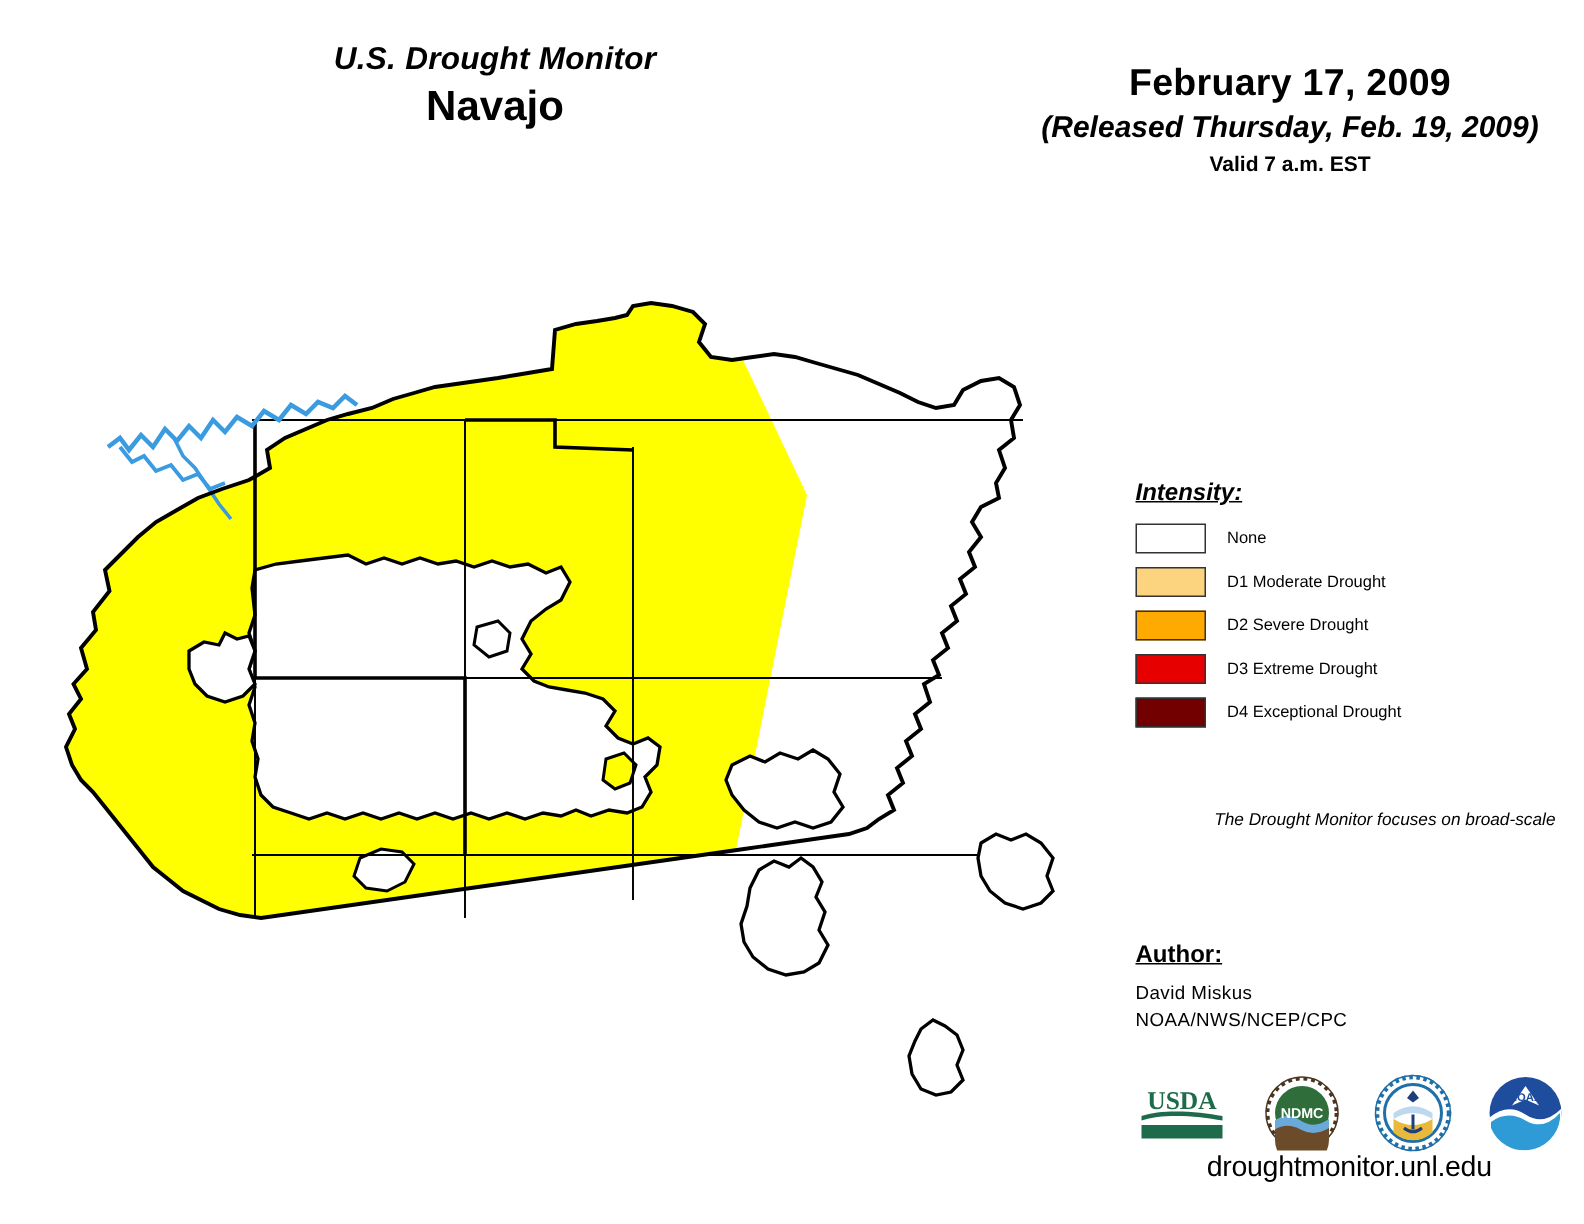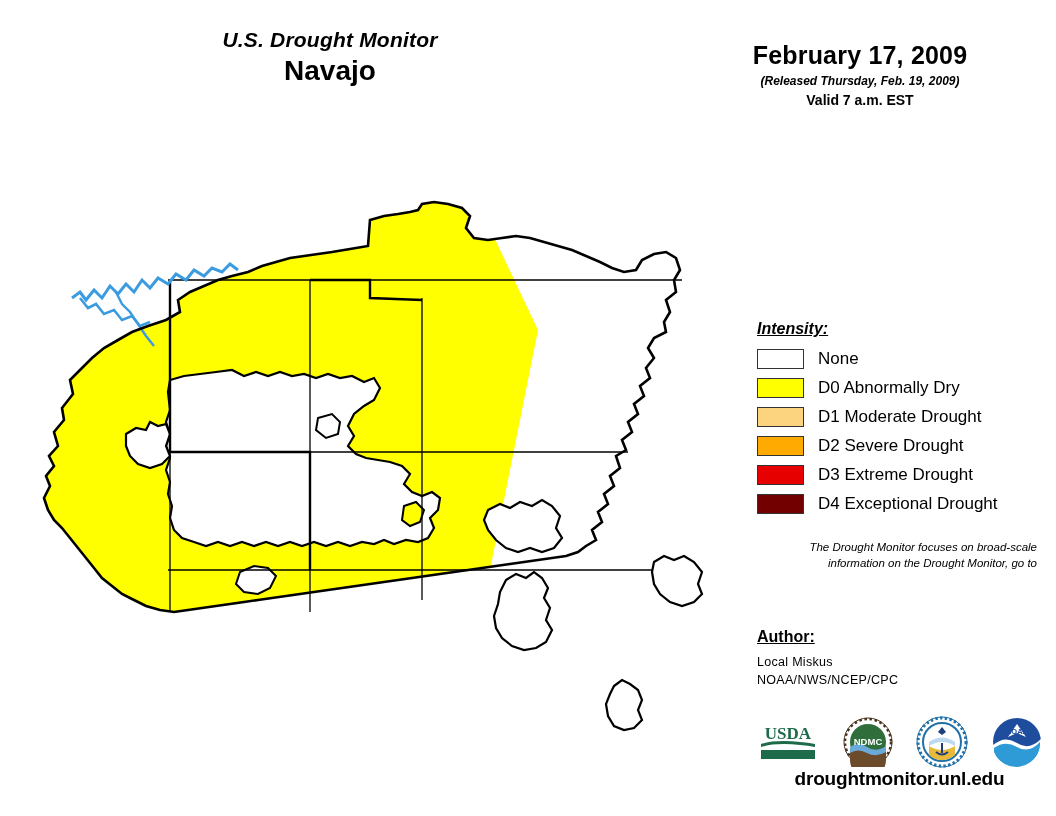--- a/index.html
+++ b/index.html
@@ -6,52 +6,52 @@
   body{width:1056px;height:816px;position:relative;overflow:hidden;
        font-family:"Liberation Sans","DejaVu Sans",sans-serif;color:#000;}
 
   
   #hdr-left{position:absolute;left:0;top:28px;width:660px;text-align:center;}
   #hdr-title{font-size:21px;font-weight:bold;font-style:italic;letter-spacing:.2px;}
   #hdr-region{font-size:28px;font-weight:bold;margin-top:4px;line-height:1.05;}
 
   #hdr-right{position:absolute;left:680px;top:30px;width:360px;text-align:center;margin-top:11px;}
   #hdr-date{font-size:25px;font-weight:bold;letter-spacing:.2px;}
-  #hdr-rel{font-size:12px;font-weight:bold;font-style:italic;margin-top:4px;}
+  #hdr-rel{font-size:20px;font-weight:bold;font-style:italic;margin-top:4px;}
   #hdr-valid{font-size:14px;font-weight:bold;margin-top:4px;}
 
   
   #map-wrap{position:absolute;left:18px;top:180px;width:730px;height:560px;}
   #map-svg{display:block;width:730px;height:560px;}
 
   
   #legend{position:absolute;left:757px;top:320px;width:290px;}
   #legend-title{font-size:16px;font-weight:bold;font-style:italic;
                 text-decoration:underline;margin-bottom:9px;}
   .leg-row{display:flex;align-items:center;height:23px;margin-bottom:6px;}
   .leg-sw{width:47px;height:20px;border:1px solid #333;box-sizing:border-box;flex:none;}
-  .leg-lb{font-size:17px;margin-left:14px;white-space:nowrap;}
+  .leg-lb{font-size:11px;margin-left:14px;white-space:nowrap;}
 
   
   #disclaimer{position:absolute;left:757px;top:539px;width:280px;
               font-size:11.5px;font-style:italic;line-height:1.42;}
   #disclaimer div{white-space:nowrap;text-align:right;}
 
   
   #author{position:absolute;left:757px;top:628px;width:280px;}
   #author-title{font-size:16px;font-weight:bold;
                 text-decoration:underline;margin-bottom:7px;}
   .author-line{font-size:12.5px;line-height:1.45;letter-spacing:.3px;}
 
   
   #logos{position:absolute;left:757px;top:716px;width:285px;height:56px;
          display:flex;align-items:center;justify-content:space-between;}
   .logo{flex:none;}
   #site{position:absolute;left:757px;top:768px;width:285px;text-align:center;
-        font-size:19px;font-weight:bold;letter-spacing:-.2px;}
+        font-size:19px;font-weight:normal;letter-spacing:-.2px;}
 </style>
 </head>
 <body>
 
 <div id="hdr-left">
   <div id="hdr-title">U.S. Drought Monitor</div>
   <div id="hdr-region">Navajo</div>
 </div>
 
 <div id="hdr-right">
@@ -203,49 +203,44 @@
 </div>
 
 <div id="legend">
   <div id="legend-title">Intensity:</div>
 
   <div class="leg-row">
     <div class="leg-sw" style="background:#FFFFFF"></div>
     <div class="leg-lb">None</div>
   </div>
   <div class="leg-row">
-    <div class="leg-sw" style="background:#FFFF00"></div>
-    <div class="leg-lb">D0 Abnormally Dry</div>
-  </div>
-  <div class="leg-row">
     <div class="leg-sw" style="background:#FCD37F"></div>
     <div class="leg-lb">D1 Moderate Drought</div>
   </div>
   <div class="leg-row">
     <div class="leg-sw" style="background:#FFAA00"></div>
     <div class="leg-lb">D2 Severe Drought</div>
   </div>
   <div class="leg-row">
     <div class="leg-sw" style="background:#E60000"></div>
     <div class="leg-lb">D3 Extreme Drought</div>
   </div>
   <div class="leg-row">
     <div class="leg-sw" style="background:#730000"></div>
     <div class="leg-lb">D4 Exceptional Drought</div>
   </div>
 </div>
 
 <div id="disclaimer">
   <div>The Drought Monitor focuses on broad-scale</div>
-  <div>information on the Drought Monitor, go to</div>
 </div>
 
 <div id="author">
   <div id="author-title">Author:</div>
-  <div class="author-line">Local Miskus</div>
+  <div class="author-line">David Miskus</div>
   <div class="author-line">NOAA/NWS/NCEP/CPC</div>
 </div>
 
 <div id="logos">
 
   <div class="logo">
     <svg width="62" height="46" viewBox="0 0 62 46">
       <text x="31" y="20" text-anchor="middle" font-size="17" font-weight="bold" font-family="Liberation Serif, serif" fill="#1d6b4a">USDA</text>
       <path d="M4,25 C18,20 42,22 58,25 L58,28 C42,25 18,23 4,28 Z" fill="#1d6b4a"></path>
       <rect x="4" y="31" width="54" height="9" fill="#1d6b4a"></rect>

